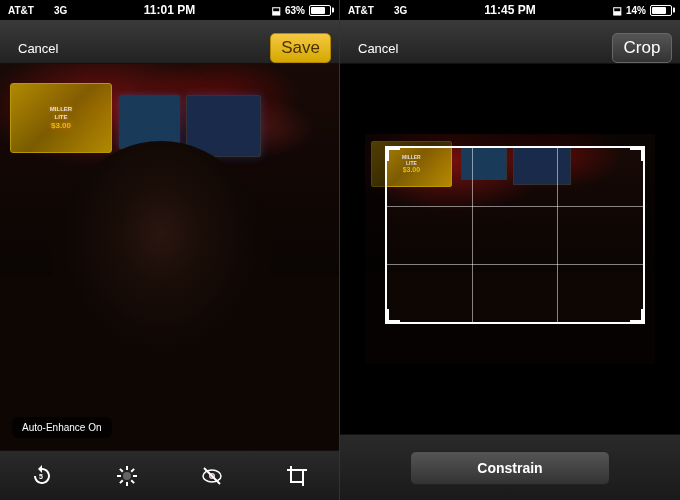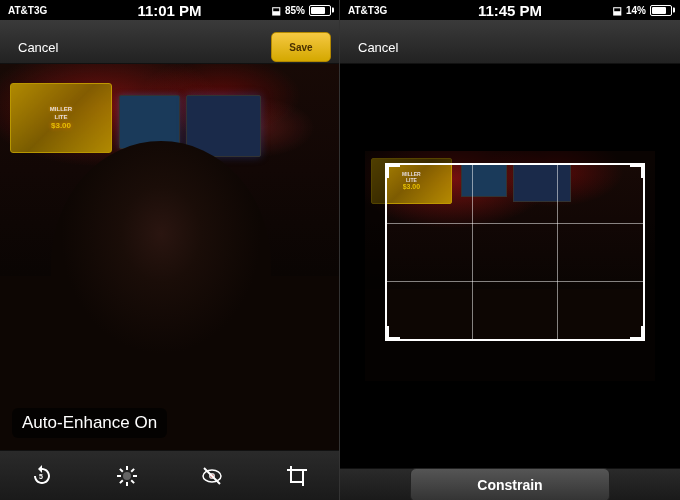--- a/index.html
+++ b/index.html
@@ -29,22 +29,22 @@
       background: #000;
       display: flex;
       align-items: center;
       justify-content: space-between;
       padding: 0 8px;
       font-size: 10px;
       color: #fff;
       font-weight: 600;
       flex-shrink: 0;
     }
-    .status-left { display: flex; align-items: center; gap: 0; }
-    .status-center { position: absolute; left: 50%; transform: translateX(-50%); font-size: 15px; font-weight: 600; }
+    .status-left { display: flex; align-items: center; gap: 20px; }
+    .status-center { position: absolute; left: 50%; transform: translateX(-50%); font-size: 12px; font-weight: 600; }
     .status-right { display: flex; align-items: center; gap: 4px; }
     .battery-icon {
       width: 22px; height: 11px;
       border: 1px solid #fff;
       border-radius: 2px;
       position: relative;
       display: flex;
       align-items: center;
       padding: 1px;
     }
@@ -62,43 +62,43 @@
       height: 100%;
       background: #fff;
       border-radius: 1px;
     }
 
     
     .nav-bar {
       height: 44px;
       background: linear-gradient(to bottom, #3a3a3a, #222);
       display: flex;
-      align-items: flex-start;
+      align-items: flex-end;
       justify-content: space-between;
-      padding: 12px 8px;
+      padding: 0 8px;
       border-bottom: 1px solid #111;
       flex-shrink: 0;
     }
     .nav-title {
       color: #fff;
       font-size: 17px;
       font-weight: 700;
       position: absolute;
       left: 50%;
       transform: translateX(-50%);
     }
     .nav-btn {
       height: 30px;
       min-width: 60px;
       border-radius: 5px;
       border: 1px solid #666;
       background: linear-gradient(to bottom, #555, #333);
       color: #fff;
-      font-size: 10px;
-      font-weight: 700;
+      font-size: 17px;
+      font-weight: 400;
       display: flex;
       align-items: center;
       justify-content: center;
       padding: 0 10px;
       cursor: pointer;
     }
     .nav-btn.yellow {
       background: linear-gradient(to bottom, #f5c842, #d4a800);
       border-color: #b38800;
       color: #4a3000;
@@ -211,21 +211,21 @@
 
     
     .auto-enhance {
       position: absolute;
       bottom: 12px;
       left: 12px;
       background: rgba(0,0,0,0.65);
       border-radius: 6px;
       padding: 5px 10px;
       color: #fff;
-      font-size: 17px;
+      font-size: 10px;
       font-weight: 500;
     }
 
     
     .toolbar {
       height: 50px;
       background: linear-gradient(to bottom, #2a2a2a, #1a1a1a);
       border-top: 1px solid #111;
       display: flex;
       align-items: center;
@@ -354,21 +354,21 @@
       width: 14px;
       height: 14px;
     }
     .corner-tl { top: -1px; left: -1px; border-top: 3px solid #fff; border-left: 3px solid #fff; }
     .corner-tr { top: -1px; right: -1px; border-top: 3px solid #fff; border-right: 3px solid #fff; }
     .corner-bl { bottom: -1px; left: -1px; border-bottom: 3px solid #fff; border-left: 3px solid #fff; }
     .corner-br { bottom: -1px; right: -1px; border-bottom: 3px solid #fff; border-right: 3px solid #fff; }
 
     
     .constrain-bar {
-      height: 32px;
+      height: 66px;
       background: linear-gradient(to bottom, #2a2a2a, #1a1a1a);
       border-top: 1px solid #111;
       display: flex;
       align-items: center;
       justify-content: center;
       flex-shrink: 0;
     }
     .constrain-btn {
       width: 200px;
       height: 34px;
@@ -391,21 +391,21 @@
 
   <div class="status-bar">
     <div class="status-left">
       <span>AT&amp;T</span>
       <span>3G</span>
     </div>
     <span class="status-center">11:01 PM</span>
     <div class="status-right">
 
       <span style="font-size:10px;">⬓</span>
-      <span>85%</span>
+      <span>63%</span>
       <div class="battery-icon">
         <div class="battery-fill" style="width:76%;"></div>
       </div>
     </div>
   </div>
 
   <div class="nav-bar">
     <button class="nav-btn plain">Cancel</button>
     <button class="nav-btn yellow">Save</button>
   </div>
@@ -478,20 +478,21 @@
       <span style="font-size:10px;">⬓</span>
       <span>14%</span>
       <div class="battery-icon">
         <div class="battery-fill" style="width:77%;"></div>
       </div>
     </div>
   </div>
 
   <div class="nav-bar">
     <button class="nav-btn plain">Cancel</button>
+    <button class="nav-btn">Crop</button>
   </div>
 
   <div class="crop-photo-area">
     <div class="crop-container">
 
       <div class="crop-photo-bg">
         <div class="crop-sign">
           <span class="sign-text">Miller<br>Lite</span>
           <span class="sign-price">$3.00</span>
         </div>

